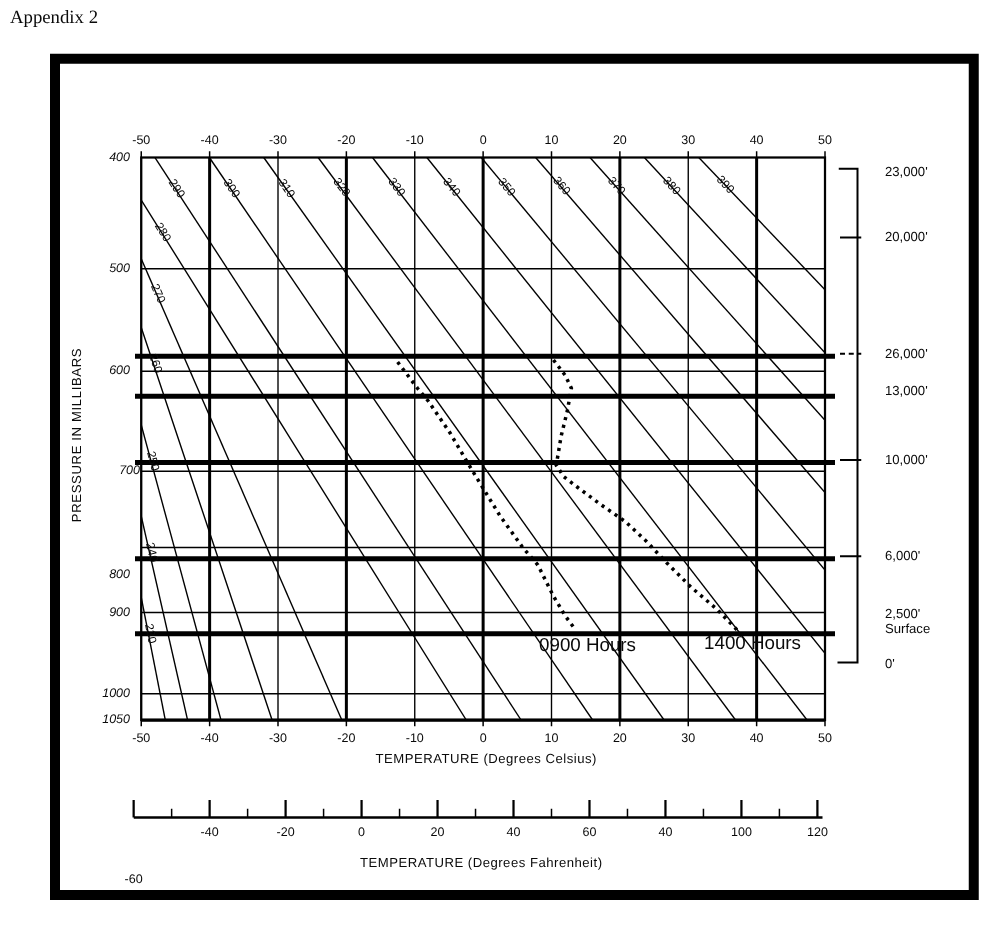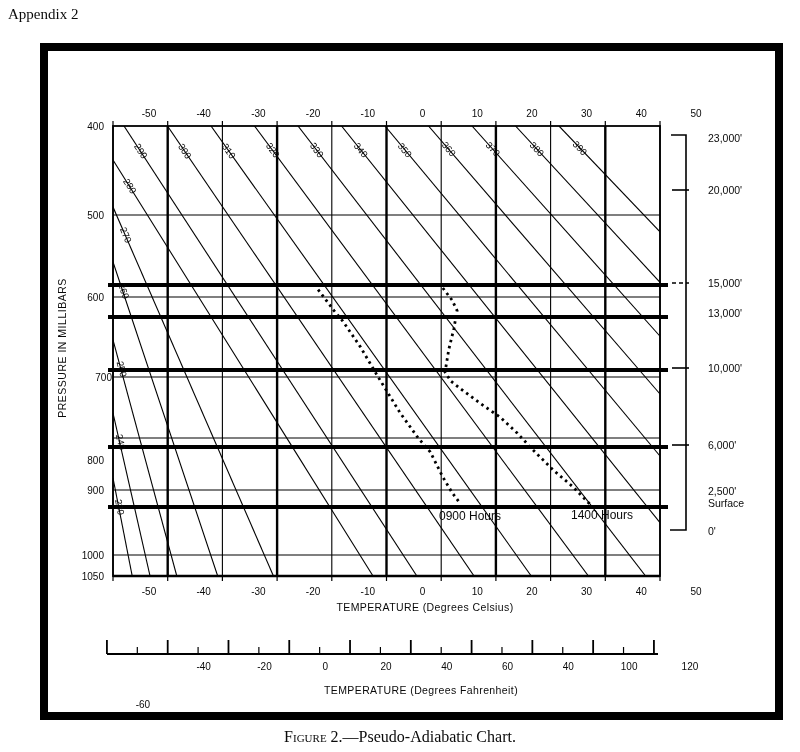--- a/index.html
+++ b/index.html
@@ -1,30 +1,30 @@
 <!DOCTYPE html>
 <html><head>
 <meta charset="utf-8">
 <style>
   html,body{margin:0;padding:0;background:#fff;width:800px;height:752px;overflow:hidden;
     font-family:"Liberation Sans",sans-serif;color:#0a0a0a;position:relative;}
   #stage{position:absolute;left:0;top:0;width:664px;height:752px;border-radius:22px;}
   #chart-svg{position:absolute;left:0;top:0;}
   .figure-box{position:absolute;left:40px;top:43px;width:727px;height:661px;border:8px solid #000;}
-  .lbl{position:absolute;transform:translate(-50%,-50%);font-size:10px;white-space:nowrap;line-height:1.1;margin-left:36px;}
+  .lbl{position:absolute;transform:translate(-50%,-50%);font-size:10px;white-space:nowrap;line-height:1.1;}
   .appendix{position:absolute;left:8px;top:6px;font-family:"Liberation Serif",serif;font-size:15px;}
   .chart-title{position:absolute;left:403px;top:70px;transform:translate(-50%,-50%);
     font-size:17px;font-weight:bold;letter-spacing:1px;white-space:nowrap;}
   .axis-title{font-size:10.5px;letter-spacing:.4px;}
   .y-axis-title{position:absolute;left:62px;top:348px;transform:translate(-50%,-50%) rotate(-90deg);
     font-size:10.5px;letter-spacing:.5px;white-space:nowrap;}
-  .press-lbl{position:absolute;width:42px;text-align:right;font-size:10px;transform:translate(0,-50%);}
+  .press-lbl{position:absolute;width:42px;text-align:right;font-size:10px;transform:translate(0,-50%);font-style:italic;}
   .alt-lbl{position:absolute;left:708px;font-size:10.5px;transform:translate(0,-50%);white-space:nowrap;}
   .adb-lbl{position:absolute;font-size:9.5px;white-space:nowrap;}
-  .snd-lbl{position:absolute;transform:translate(-50%,-50%);font-size:12px;white-space:nowrap;}
+  .snd-lbl{position:absolute;transform:translate(-50%,-50%);font-size:15px;white-space:nowrap;}
   .caption{position:absolute;left:0;top:728px;width:800px;text-align:center;
     font-family:"Liberation Serif",serif;font-size:16px;}
   .caption .sc{font-variant:small-caps;}
 </style>
 </head>
 <body>
 
 <div id="stage">
   <svg id="chart-svg" width="800" height="752">
       <defs>
@@ -182,32 +182,31 @@
       <div class="adb-lbl" style="left: 361.03px; top: 149.833px; transform: translate(-50%, -50%) rotate(51.2deg);">340</div>
       <div class="adb-lbl" style="left: 404.925px; top: 149.51px; transform: translate(-50%, -50%) rotate(50.2deg);">350</div>
       <div class="adb-lbl" style="left: 448.803px; top: 149.19px; transform: translate(-50%, -50%) rotate(49.2deg);">360</div>
       <div class="adb-lbl" style="left: 492.664px; top: 148.873px; transform: translate(-50%, -50%) rotate(48.2deg);">370</div>
       <div class="adb-lbl" style="left: 536.509px; top: 148.559px; transform: translate(-50%, -50%) rotate(47.2deg);">380</div>
       <div class="adb-lbl" style="left: 580.338px; top: 148.249px; transform: translate(-50%, -50%) rotate(46.3deg);">390</div>
       <div class="snd-lbl" style="left: 470px; top: 516px;">0900 Hours</div>
       <div class="snd-lbl" style="left: 602px; top: 515px;">1400 Hours</div>
       <div class="alt-lbl" style="top: 138px;">23,000'</div>
       <div class="alt-lbl" style="top: 190px;">20,000'</div>
-      <div class="alt-lbl" style="top: 283px;">15,000'</div>
+      <div class="alt-lbl" style="top: 283px;">26,000'</div>
       <div class="alt-lbl" style="top: 313px;">13,000'</div>
       <div class="alt-lbl" style="top: 368px;">10,000'</div>
       <div class="alt-lbl" style="top: 445px;">6,000'</div>
       <div class="alt-lbl" style="top: 497px;">2,500'<div>Surface</div></div>
       <div class="alt-lbl" style="top: 531px;">0'</div>
       <div class="lbl" style="left: 106.922px; top: 704px;">-60</div>
       <div class="lbl" style="left: 167.7px; top: 666px;">-40</div>
       <div class="lbl" style="left: 228.478px; top: 666px;">-20</div>
       <div class="lbl" style="left: 289.256px; top: 666px;">0</div>
       <div class="lbl" style="left: 350.033px; top: 666px;">20</div>
       <div class="lbl" style="left: 410.811px; top: 666px;">40</div>
       <div class="lbl" style="left: 471.589px; top: 666px;">60</div>
       <div class="lbl" style="left: 532.367px; top: 666px;">40</div>
       <div class="lbl" style="left: 593.144px; top: 666px;">100</div>
       <div class="lbl" style="left: 653.922px; top: 666px;">120</div>
     </div>
 
-  <div class="caption"><span class="sc">Figure 2.</span><span>—Pseudo-Adiabatic Chart.</span></div>
 </div>
 
 </body></html>

